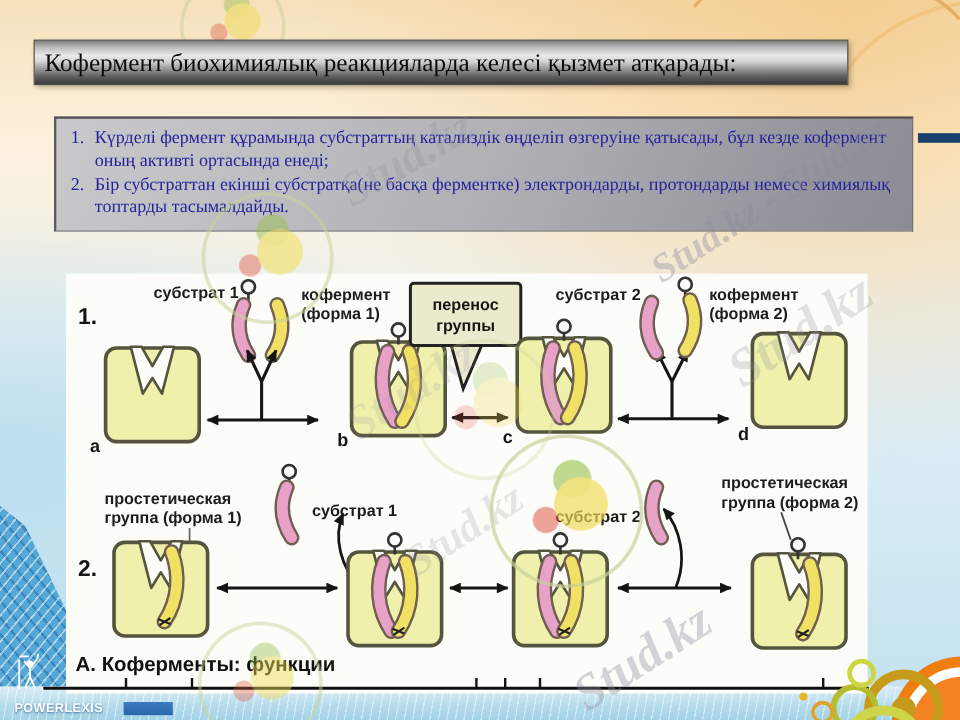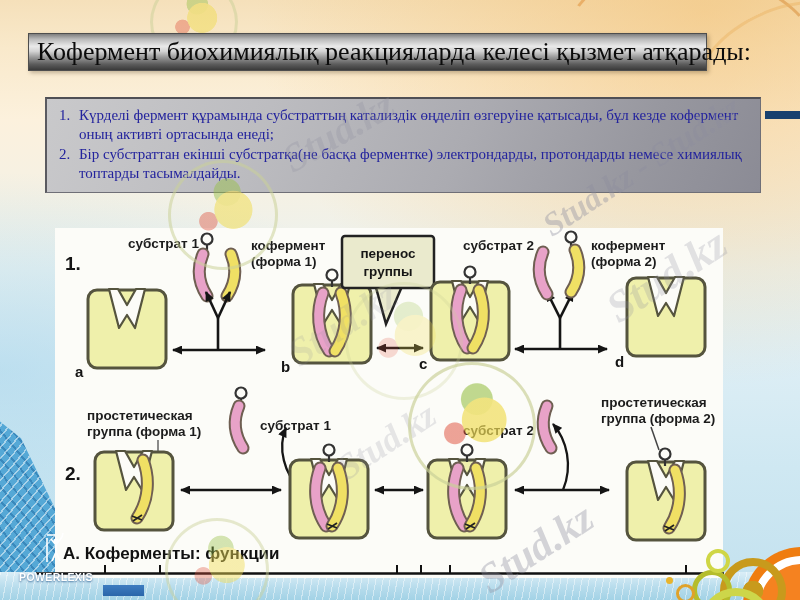--- a/index.html
+++ b/index.html
@@ -8,21 +8,21 @@
     background:linear-gradient(180deg,#f5e0ba 0%,#f9e9cb 8%,#fcf1dd 20%,#f5f1e4 32%,#eaf2f1 45%,#ddeef5 60%,#cfe8f2 78%,#c2e1ef 100%);}
   .bg-glow{position:absolute;inset:0;z-index:0;pointer-events:none;
     background:radial-gradient(ellipse at 88% 2%,rgba(242,190,110,.55),transparent 45%),
                radial-gradient(ellipse at 0% 62%,rgba(150,205,232,.45),transparent 38%);}
   .swirl{position:absolute;border-radius:50%;border:3px solid transparent;pointer-events:none;z-index:1;}
   
   .title-bar{position:absolute;left:28px;top:33px;width:677px;height:36px;z-index:2;
     background:linear-gradient(180deg,#7e7e7e 0%,#b9b9b9 14%,#e9e9e9 34%,#d4d4d4 48%,#9b9b9b 64%,#5c5c5c 84%,#3a3a3a 100%);
     border:1px solid #4e4e4e;box-shadow:2px 2px 4px rgba(90,70,40,.35);
     display:flex;align-items:center;}
-  .title-text{font-size:26px;color:#0b0b0b;padding-left:8px;white-space:nowrap;}
+  .title-text{font-size:21px;color:#0b0b0b;padding-left:8px;white-space:nowrap;}
   
   .content-box{position:absolute;left:45px;top:97px;width:716px;height:96px;z-index:2;
     background:linear-gradient(115deg,#c9c9cb 0%,#bcbcc0 30%,#ababb1 58%,#97979f 82%,#8b8b95 100%);
     border-top:2px solid #4f4f55;border-left:2px solid #5a5a60;border-right:1px solid #6f6f77;border-bottom:1px solid #6f6f77;
     padding:7px 10px 0 12px;box-sizing:border-box;}
   .content-item{display:flex;color:#23239d;font-size:15px;line-height:1.24;margin-bottom:2px;}
   .item-number{flex:0 0 20px;}
   
   .diagram-panel{position:absolute;left:55px;top:228px;width:668px;height:350px;background:#fcfcf8;z-index:2;}
   .dg-num{font:bold 19px "Liberation Sans",sans-serif;fill:#141414;}
@@ -47,21 +47,21 @@
   
   .wm-text{position:absolute;font-family:"Liberation Serif",serif;font-weight:bold;font-style:italic;
     color:#8d8d9e;pointer-events:none;white-space:nowrap;z-index:5;}
   .bird{position:absolute;border-radius:50%;border:3px solid rgba(202,208,152,.9);pointer-events:none;z-index:5;
     background:radial-gradient(circle at 60% 45%,rgba(240,220,85,.9) 0 22%,transparent 23%),
                radial-gradient(circle at 36% 56%,rgba(222,82,62,.7) 0 10%,transparent 11%),
                radial-gradient(circle at 54% 28%,rgba(152,192,72,.8) 0 14%,transparent 15%);}
   
   .ring{position:absolute;border-radius:50%;z-index:4;pointer-events:none;}
   
-  .footer-logo{position:absolute;left:12px;top:532px;width:88px;height:52px;z-index:6;text-align:center;}
+  .footer-logo{position:absolute;left:12px;top:544px;width:88px;height:52px;z-index:6;text-align:left;}
   .powerlexis{font-family:"Liberation Sans",sans-serif;font-size:10.5px;font-weight:bold;color:#fff;
     letter-spacing:.4px;text-shadow:0 1px 2px rgba(0,60,120,.7);margin-top:1px;}
   .slide-number-box{position:absolute;left:103px;top:585px;width:41px;height:11px;z-index:4;
     background:linear-gradient(180deg,#3d7cc0,#2a66aa);}
   .navy-line{position:absolute;left:765px;top:111px;width:35px;height:8px;background:#18406e;z-index:2;}
 </style>
 </head>
 <body>
 
 <div class="slide">

